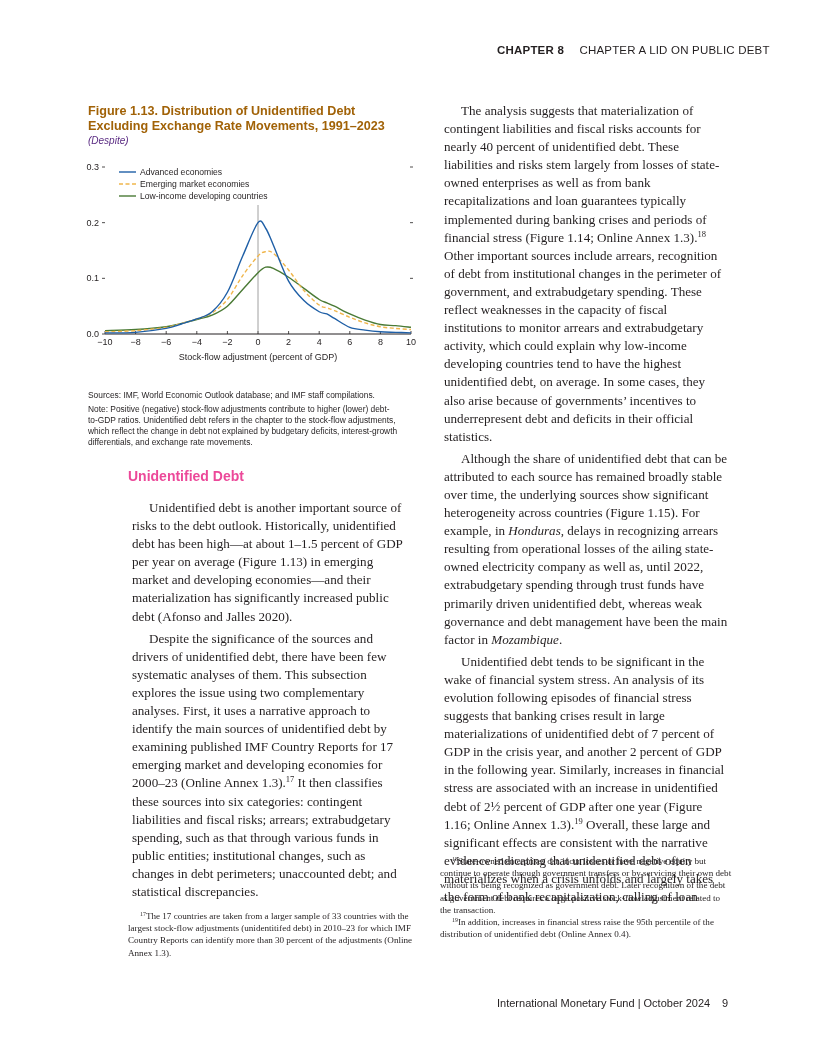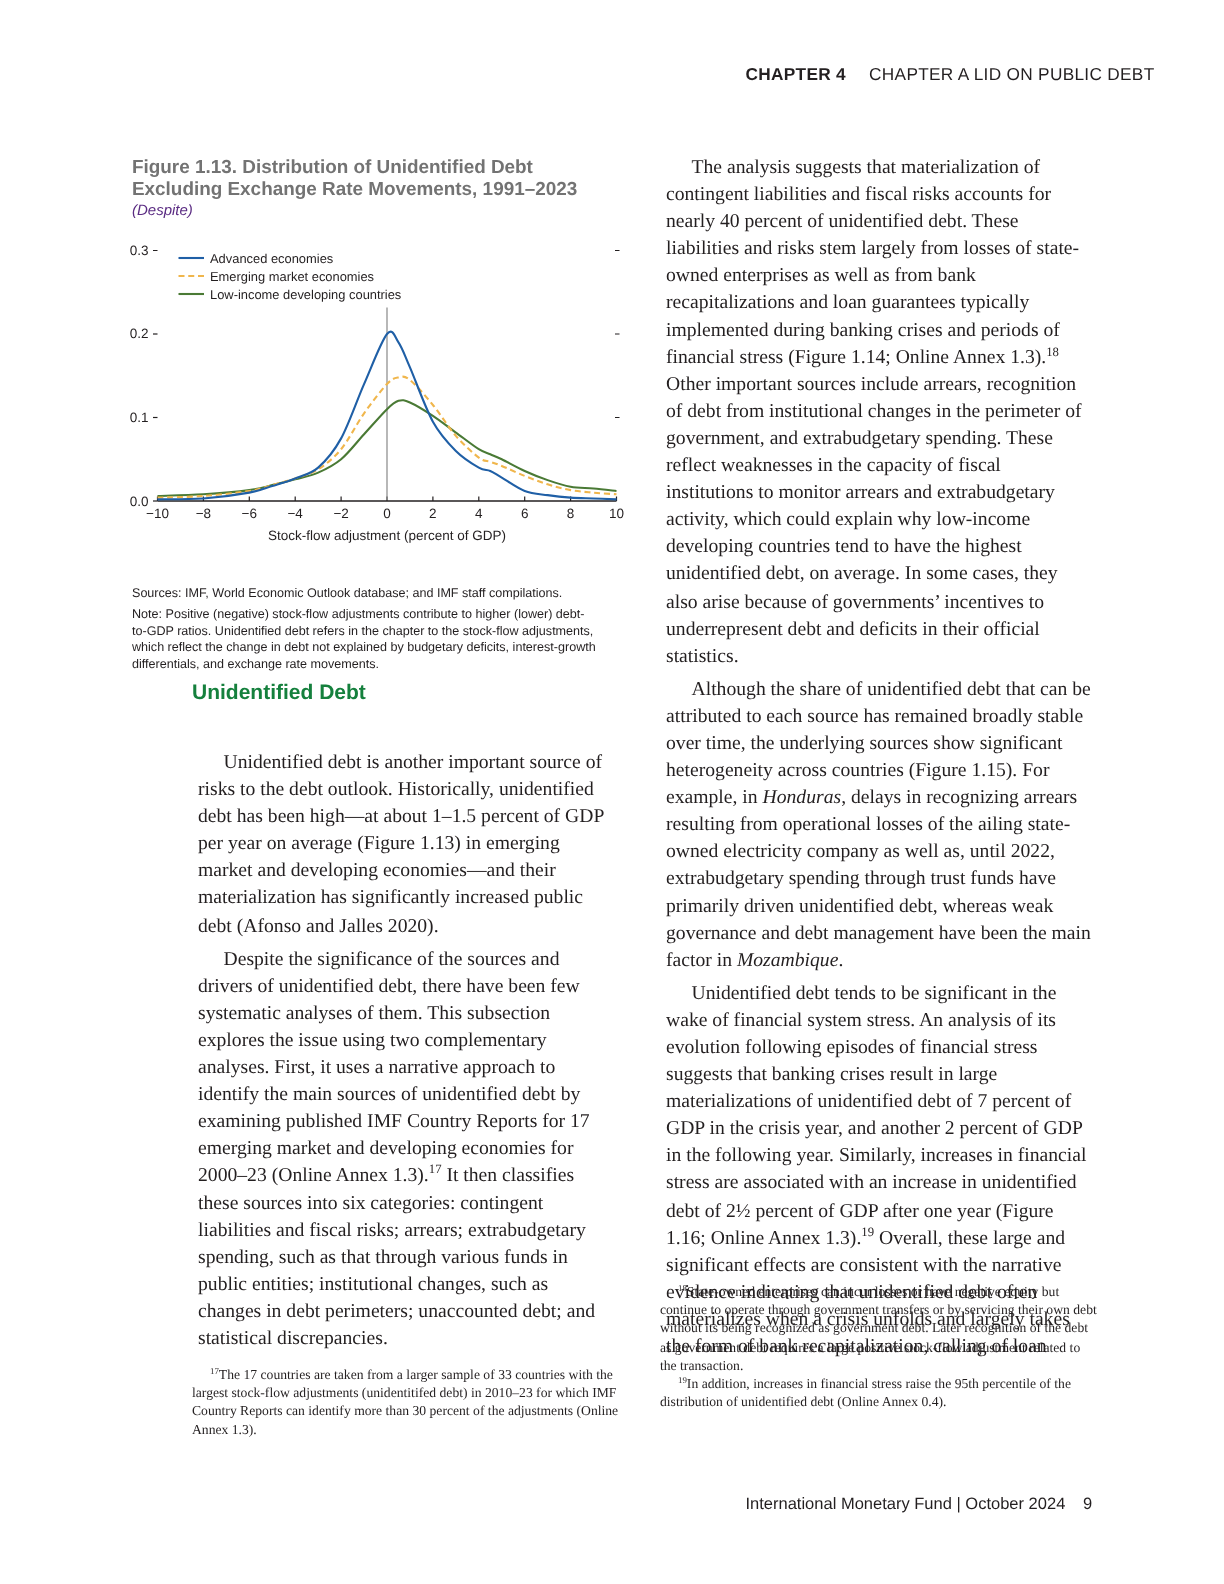--- a/index.html
+++ b/index.html
@@ -3,50 +3,50 @@
 <meta charset="utf-8">
 <style>
   html, body { margin: 0; padding: 0; background: #ffffff; }
   body { width: 816px; height: 1056px; position: relative; overflow: hidden; color: #231f20; }
   .serif { font-family: "Liberation Serif", "DejaVu Serif", serif; }
   .sans { font-family: "Liberation Sans", "DejaVu Sans", sans-serif; }
 
   .running-head { position: absolute; top: 44px; left: 497px; font-size: 11.5px; letter-spacing: 0.2px; white-space: nowrap; }
   .running-head .chap { font-weight: bold; margin-right: 12px; }
 
-  .fig-title { position: absolute; left: 88px; top: 104px; width: 330px; font-size: 12.6px; font-weight: bold; color: #737373; line-height: 15px; }
+  .fig-title { position: absolute; left: 88px; top: 104px; width: 330px; font-size: 12.6px; font-weight: bold; color: #a16207; line-height: 15px; }
   .fig-sub { position: absolute; left: 88px; top: 135px; font-size: 10px; font-style: italic; color: #5b2c83; }
 
   .chart { position: absolute; left: 80px; top: 155px; width: 345px; height: 210px; }
 
   .sources { position: absolute; left: 88px; top: 390px; width: 310px; font-size: 8.4px; line-height: 11px; }
   .sources p { margin: 0 0 3px 0; }
 
   .col { position: absolute; font-size: 13.1px; line-height: 18.1px; text-align: left; }
   .col p { margin: 4px; text-indent: 17px; }
   .col-left { left: 128px; top: 495px; width: 282px; }
   .col-right { left: 440px; top: 98px; width: 292px; }
 
-  .section-head { position: absolute; left: 128px; top: 453px; font-size: 14px; font-weight: bold; color: #15803d; }
+  .section-head { position: absolute; left: 128px; top: 468px; font-size: 14px; font-weight: bold; color: #ec4899; }
 
   .fn { position: absolute; font-size: 9.1px; line-height: 12.2px; }
   .fn p { margin: 0; text-indent: 12px; }
   .fn-left { left: 128px; top: 910px; width: 292px; }
   .fn-right { left: 440px; top: 855px; width: 292px; }
 
   sup { font-size: 0.65em; line-height: 0; vertical-align: 0.55em; }
 
   .footer { position: absolute; top: 997px; left: 497px; font-size: 11px; white-space: nowrap; }
   .footer .pg { position: absolute; left: 225px; top: 0; }
 </style>
 </head>
 <body>
 
 <div class="running-head sans">
-  <span class="chap">CHAPTER 4</span>
+  <span class="chap">CHAPTER 8</span>
   <span>CHAPTER A LID ON PUBLIC DEBT</span>
 </div>
 
 <div class="fig-title sans">Figure 1.13. Distribution of Unidentified Debt Excluding Exchange Rate Movements, 1991–2023</div>
 <div class="fig-sub sans">(Despite)</div>
 
 <svg class="chart sans" viewBox="80 155 345 210" width="345" height="210">
   <g id="ytick-labels" font-size="9" fill="#231f20" text-anchor="end">
       <text x="99" y="337">0.0</text>
       <text x="99" y="281.3333333333333">0.1</text>

